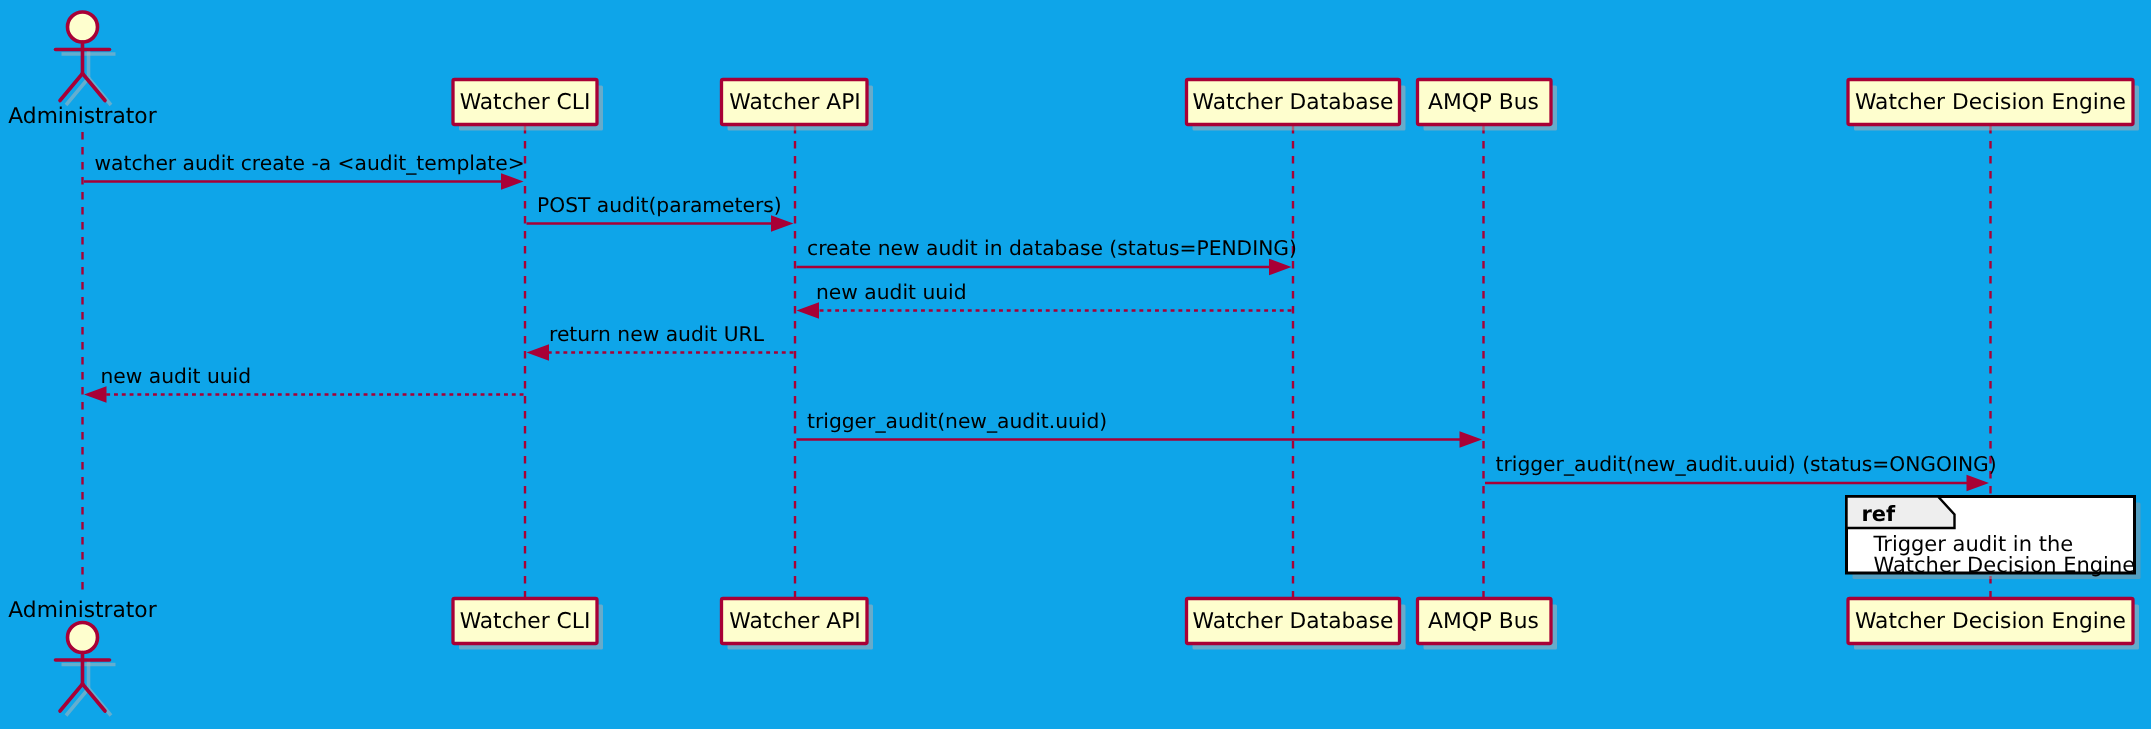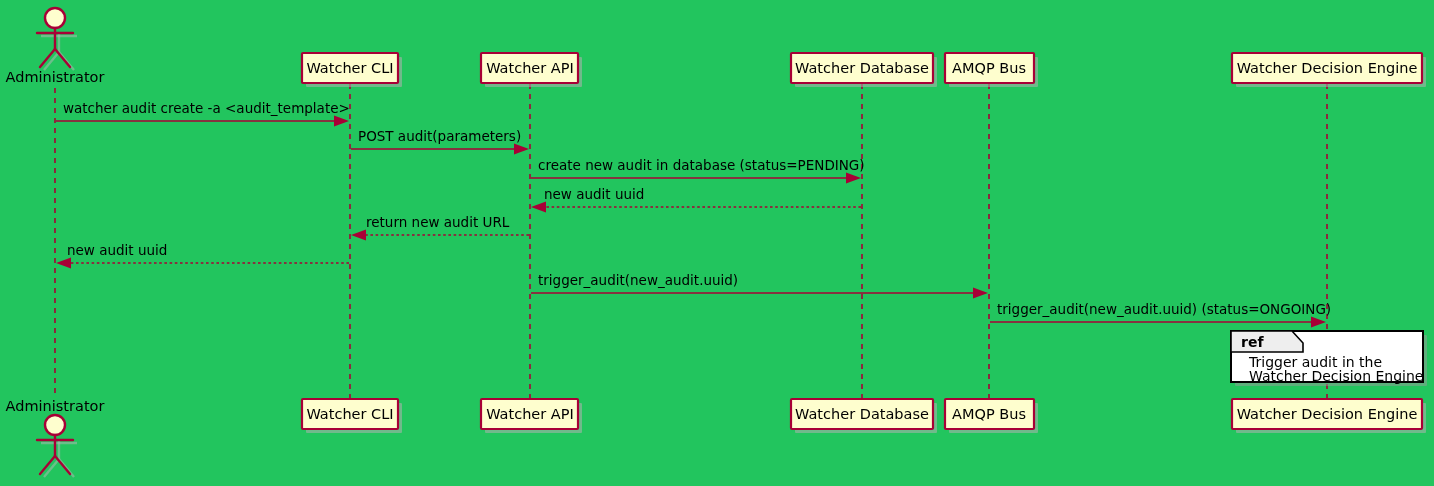--- a/index.html
+++ b/index.html
@@ -7,21 +7,21 @@
     padding: 0;
     background: #ffffff;
   }
   body {
     font-family: "DejaVu Sans", sans-serif;
   }
   #diagram {
     position: relative;
     width: 1434px;
     height: 486px;
-    background: #22c55e;
+    background: #0ea5e9;
     overflow: hidden;
   }
   svg.layer {
     position: absolute;
     left: 0;
     top: 0;
     width: 1434px;
     height: 486px;
   }
   .lifeline {

